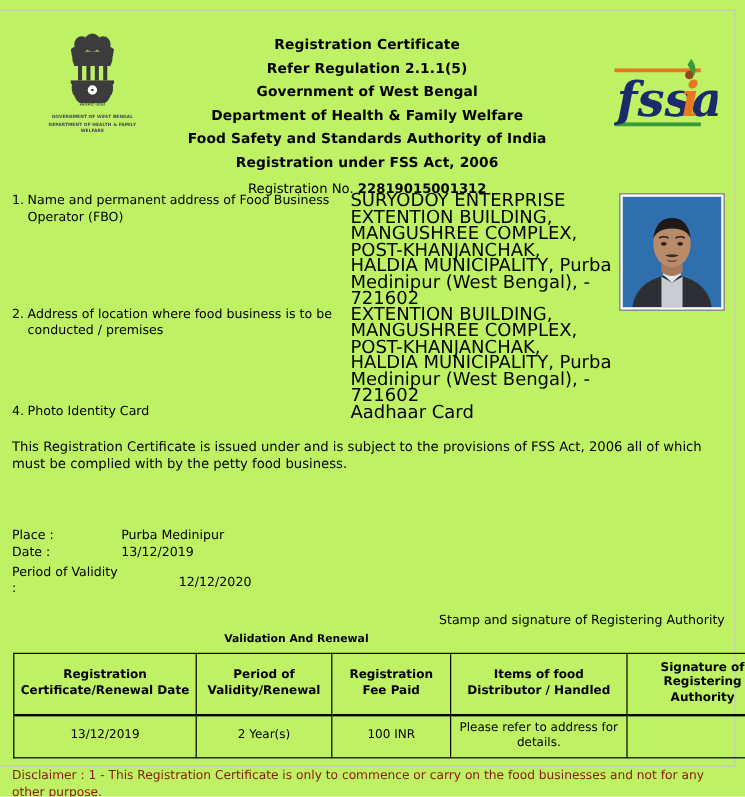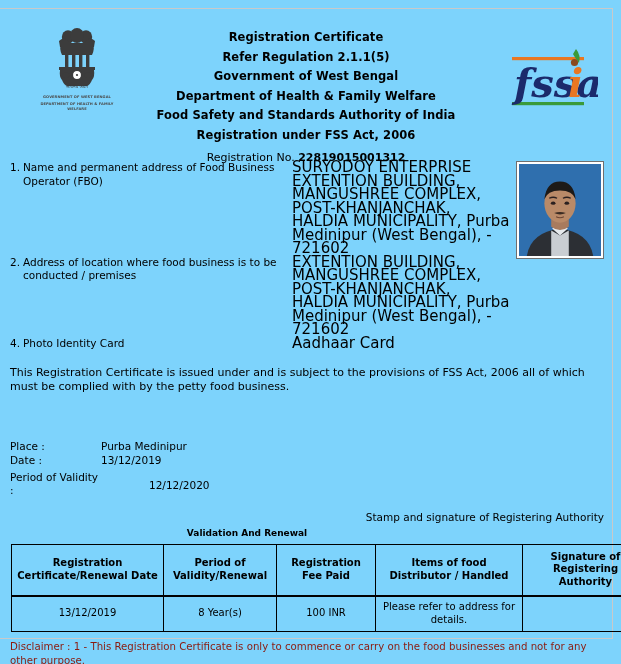--- a/index.html
+++ b/index.html
@@ -9,21 +9,21 @@
     background: #ffffff;
   }
   body {
     font-family: "DejaVu Sans", "Liberation Sans", sans-serif;
     color: #000000;
   }
   .page {
     position: relative;
     width: 621px;
     height: 664px;
-    background: #7dd3fc;
+    background: #bef264;
     box-sizing: border-box;
     overflow: hidden;
   }
   
   .frame-top {
     position: absolute;
     left: 0; top: 8px;
     width: 613px; height: 1px;
     background: #c9c9c9;
   }
@@ -380,21 +380,21 @@
           <th class="c1">Registration Certificate/Renewal Date</th>
           <th class="c2">Period of Validity/Renewal</th>
           <th class="c3">Registration Fee Paid</th>
           <th class="c4">Items of food Distributor / Handled</th>
           <th class="c5">Signature of Registering Authority</th>
         </tr>
       </thead>
       <tbody>
         <tr>
           <td class="c1">13/12/2019</td>
-          <td class="c2">8 Year(s)</td>
+          <td class="c2">2 Year(s)</td>
           <td class="c3">100 INR</td>
           <td class="c4">Please refer to address for details.</td>
           <td class="c5"></td>
         </tr>
       </tbody>
     </table>
 
     <div class="disclaimer" style="color: rgb(139, 26, 14);">Disclaimer : 1 - This Registration Certificate is only to commence or carry on the food businesses and not for any other purpose.</div>
 
   </div>

